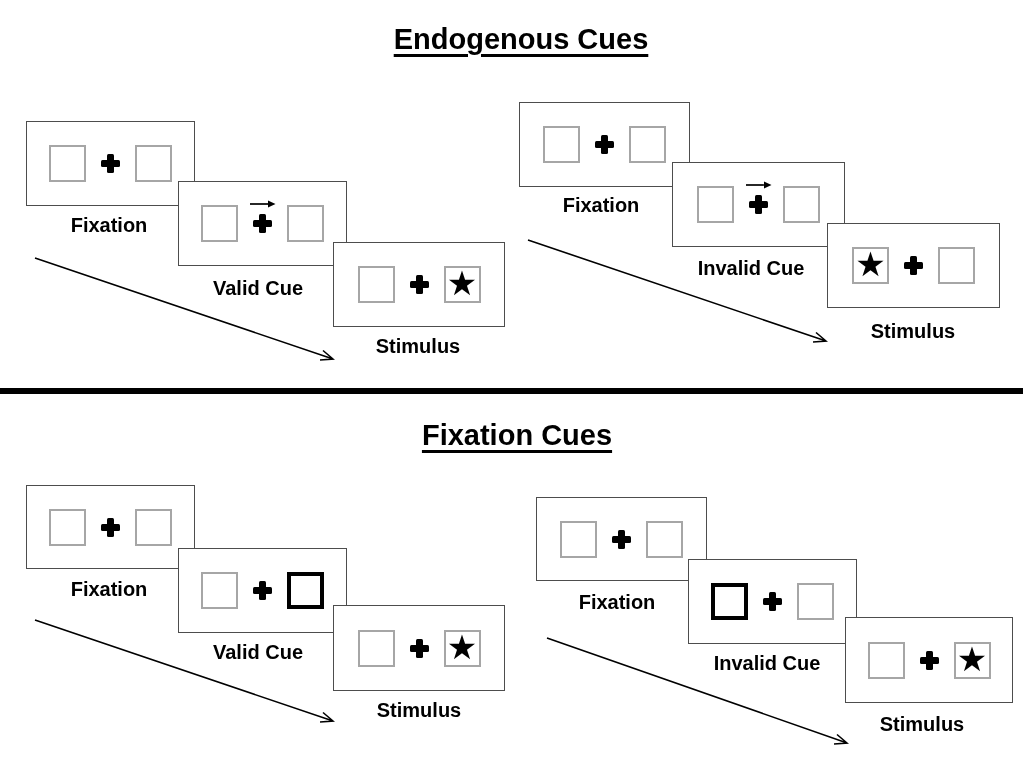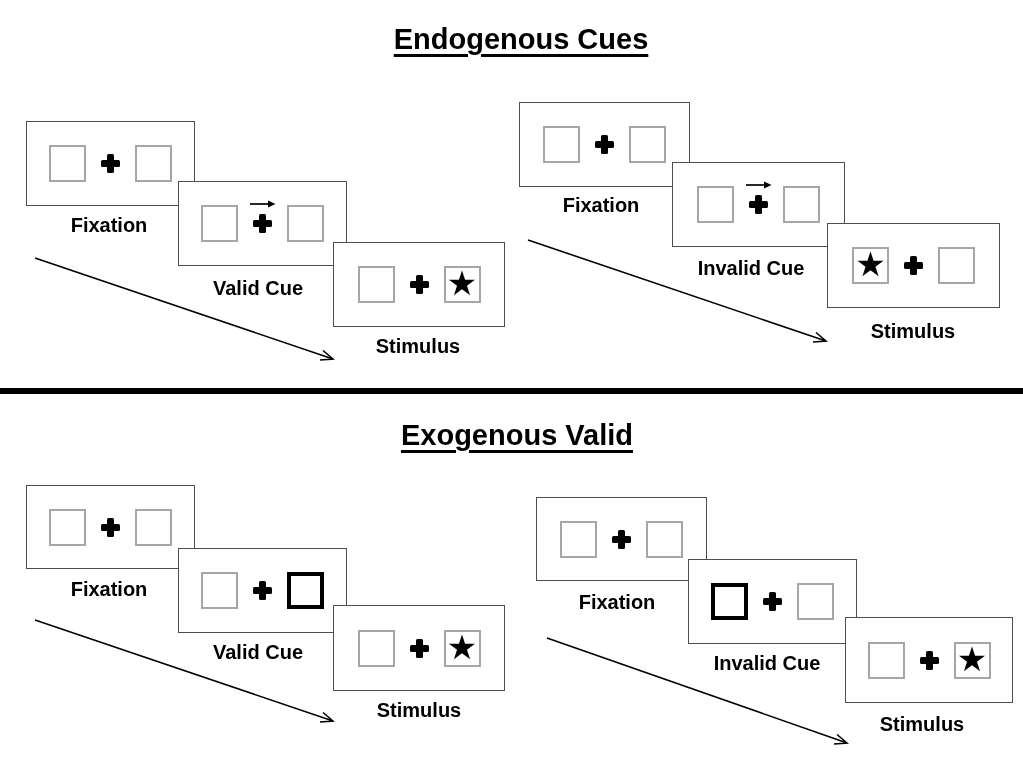--- a/index.html
+++ b/index.html
@@ -115,21 +115,21 @@
     <div class="sq"></div>
   </div>
   <div class="lbl" style="left:913px;top:320px;">Stimulus</div>
 
   <svg class="tl-arrow" style="left:523px;top:234px;" width="312" height="116" viewBox="0 0 312 116">
     <path d="M5,6 L303,107 M293,98.5 L303,107 L290,108" fill="none" stroke="#000" stroke-width="1.6"></path>
   </svg>
 
   <div class="separator" style="left:0;top:388px;width:1023px;height:6px;"></div>
 
-  <div class="title" style="left:517px;top:420px;">Exogenous Valid</div>
+  <div class="title" style="left:517px;top:420px;">Fixation Cues</div>
 
   <div class="panel z1" style="left:26px;top:485px;width:169px;height:84px;">
     <div class="sq"></div>
     <div class="plusw">
         <div class="plus"></div>
       </div>
     <div class="sq"></div>
   </div>
   <div class="lbl" style="left:109px;top:578px;">Fixation</div>
 

